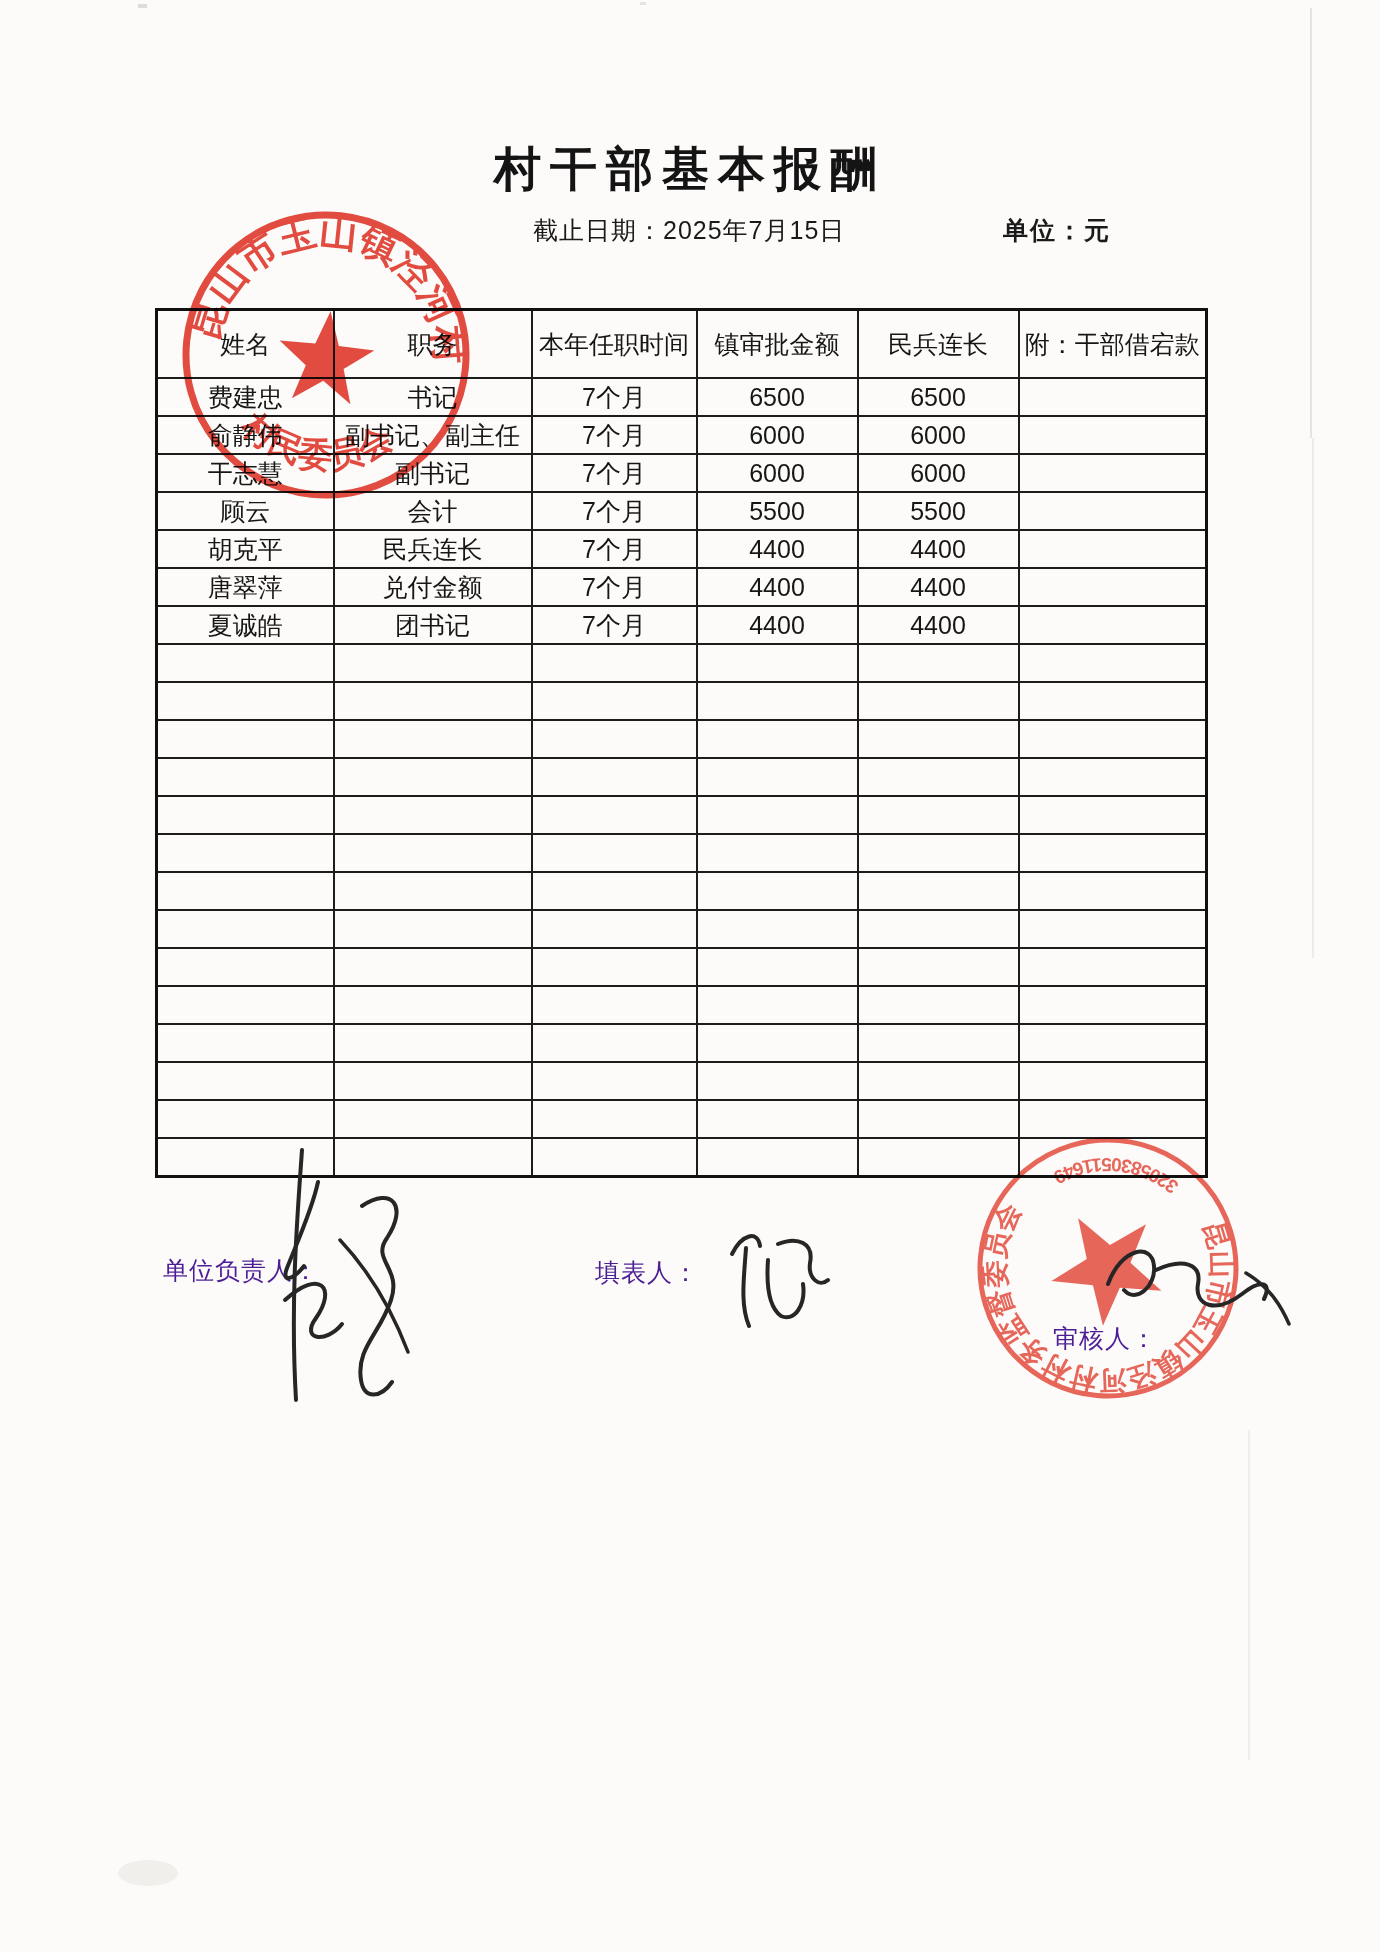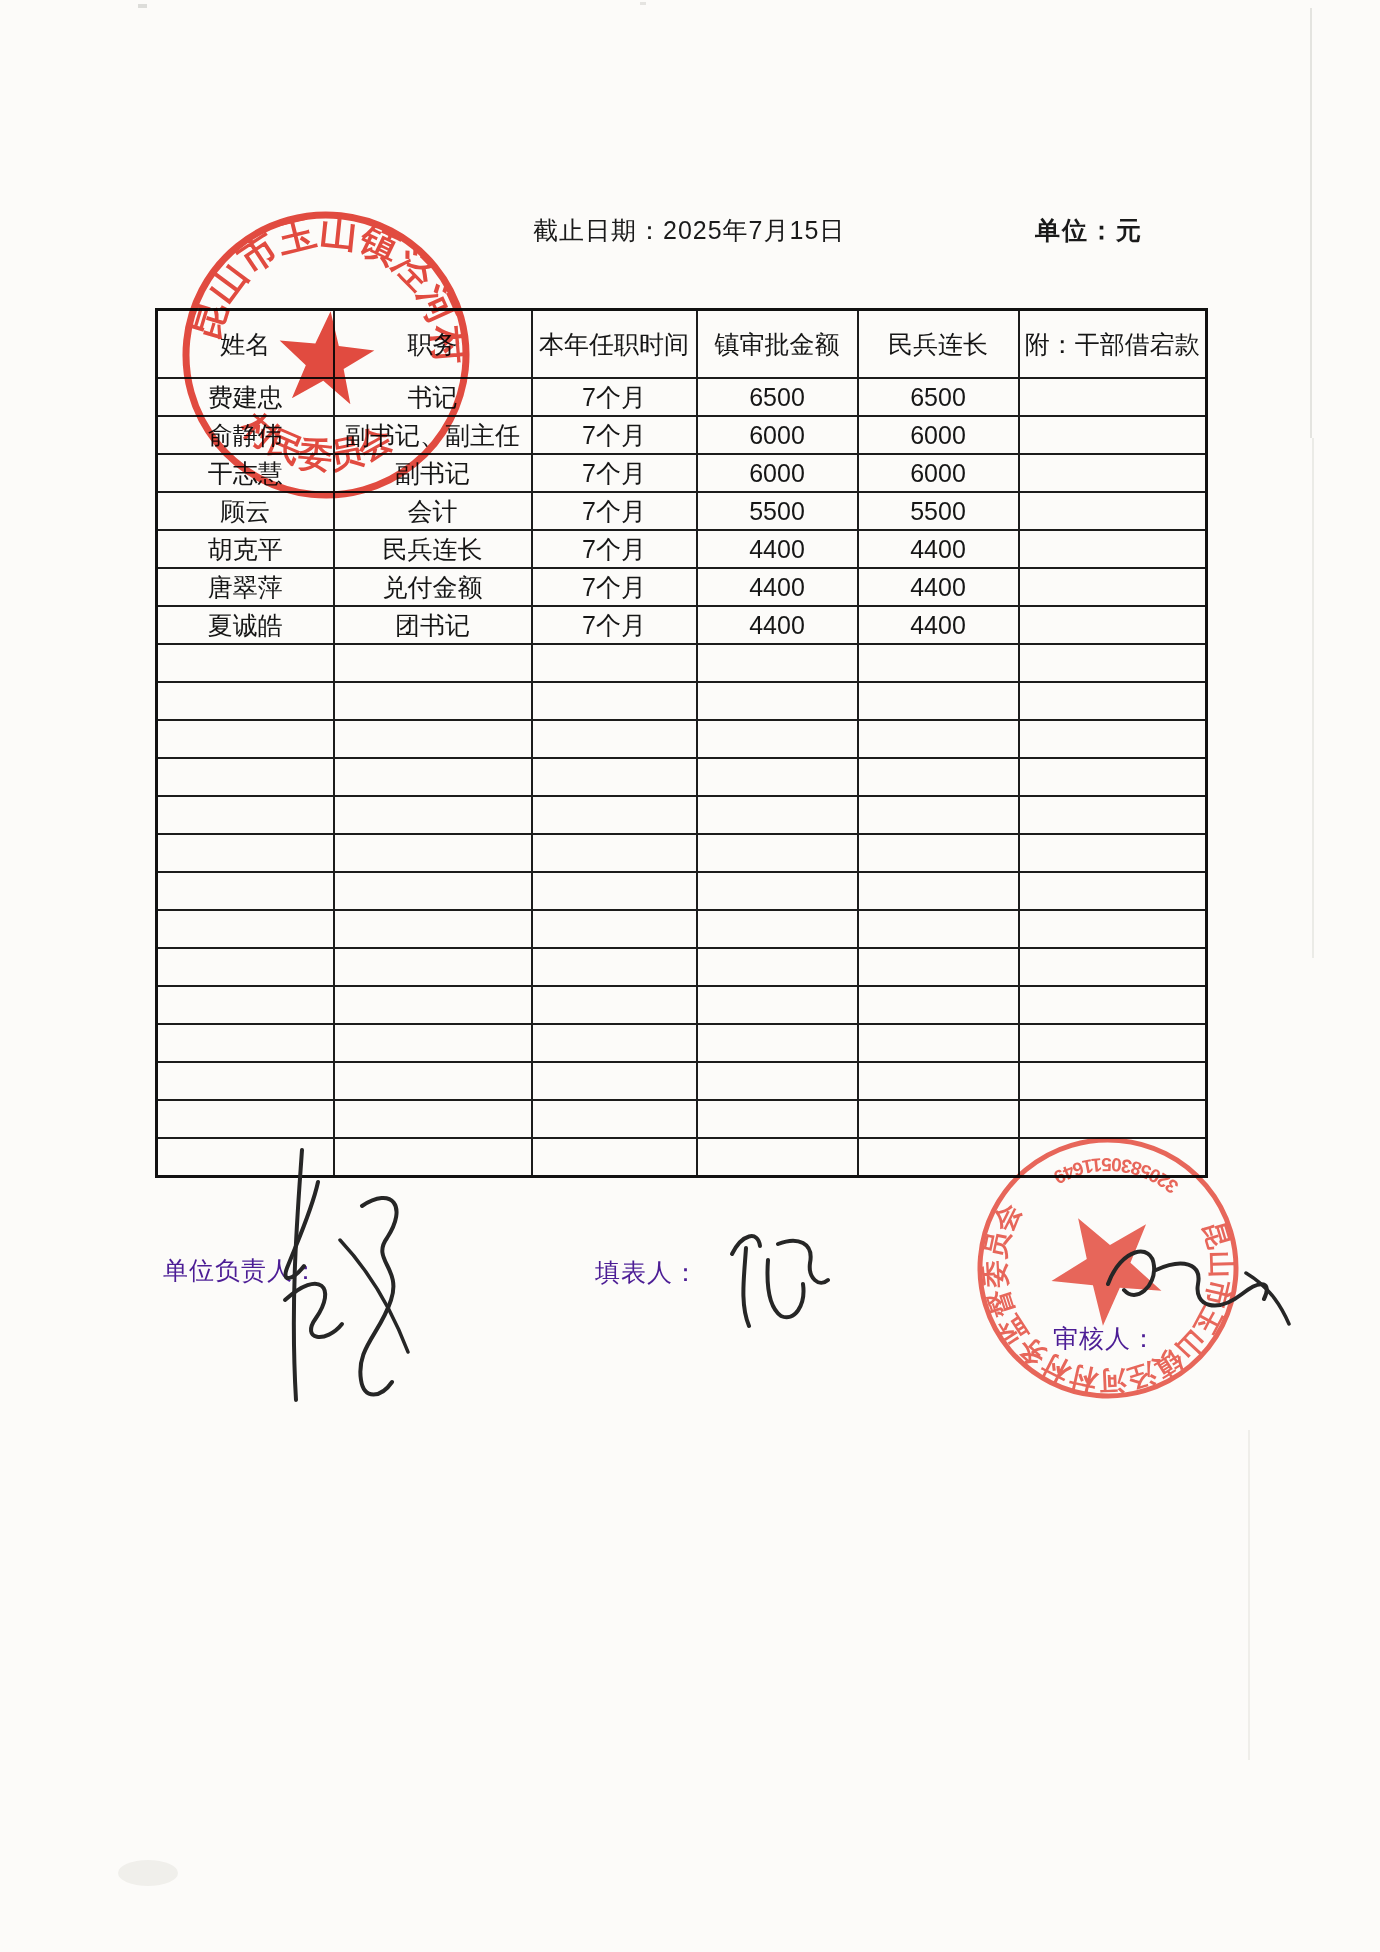--- a/index.html
+++ b/index.html
@@ -8,21 +8,21 @@
     background:#fcfbf9; overflow:hidden;
     font-family:"Liberation Sans", sans-serif; color:#1a1a1a;
   }
   
   .doc-title{
     position:absolute; top:138px; left:0; width:100%;
     text-align:center; font-size:47px; font-weight:700;
     letter-spacing:9px; color:#141414;
   }
   .cutoff{ position:absolute; top:214px; left:533px; font-size:25px; font-weight:400; letter-spacing:1px;}
-  .unit{ position:absolute; top:214px; left:1003px; font-size:25px; font-weight:600; letter-spacing:2px;margin-left:32px;}
+  .unit{ position:absolute; top:214px; left:1003px; font-size:25px; font-weight:600; letter-spacing:2px;}
   
   .tbl-wrap{ position:absolute; left:155px; top:308px; z-index:1;}
   table{
     border-collapse:collapse; table-layout:fixed; width:1050px;
     background:transparent;
   }
   th,td{
     border:2px solid #1c1c1c; text-align:center; vertical-align:middle;
     font-size:25px; color:#161616; padding:0; overflow:hidden; white-space:nowrap;
   }
@@ -57,20 +57,21 @@
 
 <div class="page">
 
   <div class="artifact fold1"></div>
   <div class="artifact fold2"></div>
   <div class="artifact fold3"></div>
   <div class="artifact speck1"></div>
   <div class="artifact speck2"></div>
   <div class="artifact smudge1"></div>
 
+  <div class="doc-title">村干部基本报酬</div>
   <div class="cutoff">截止日期：2025年7月15日</div>
   <div class="unit">单位：元</div>
 
   <div class="tbl-wrap">
     <table>
       <colgroup>
         <col class="c1">
           <col class="c2">
           <col class="c3">
         <col class="c4">

